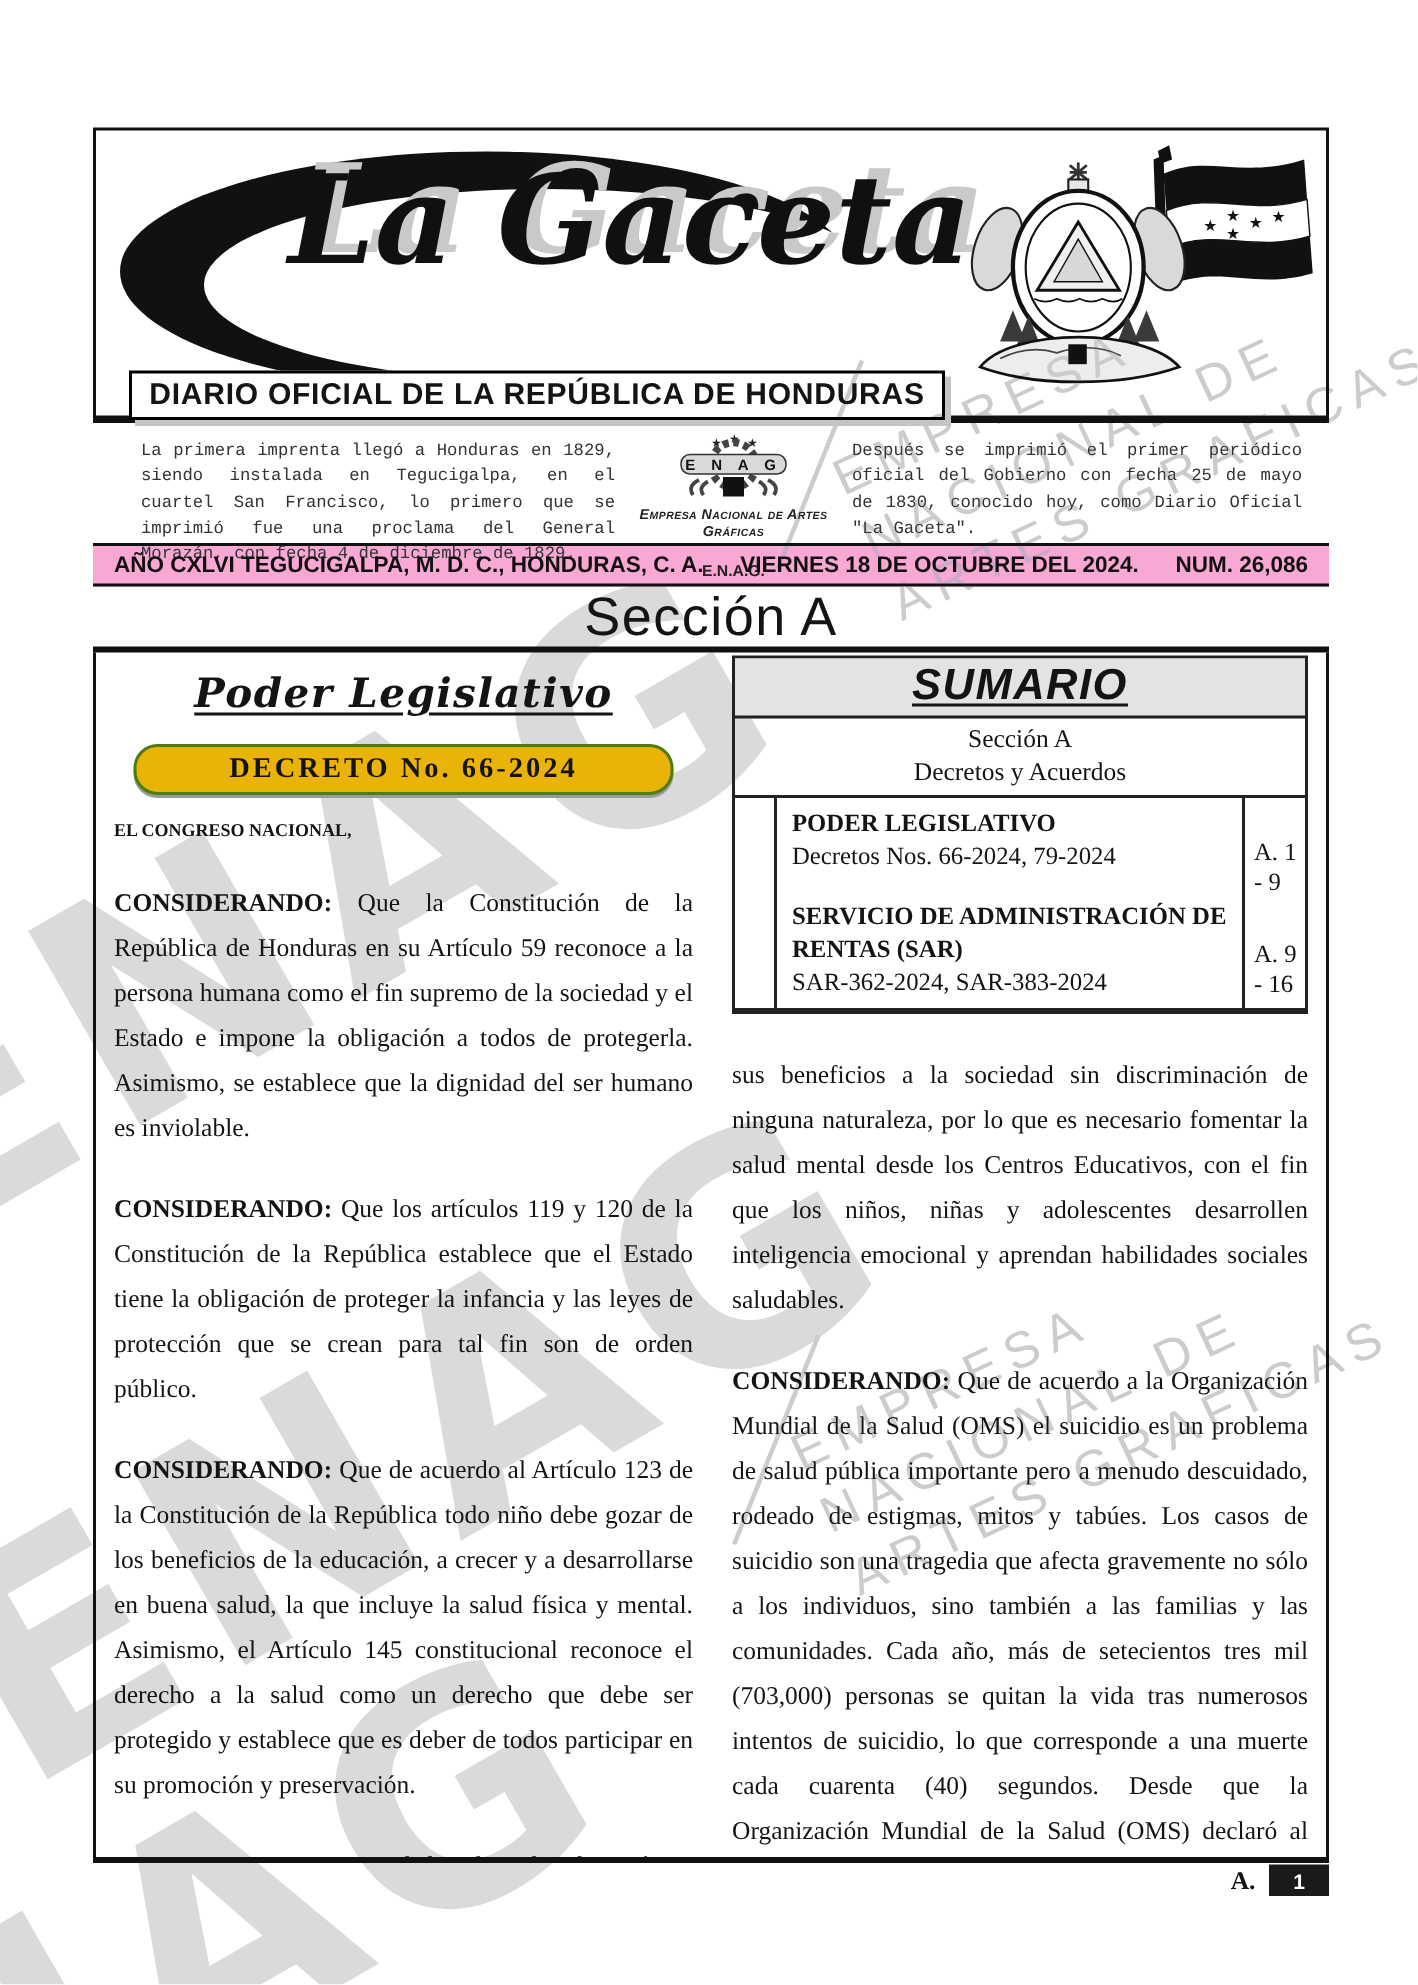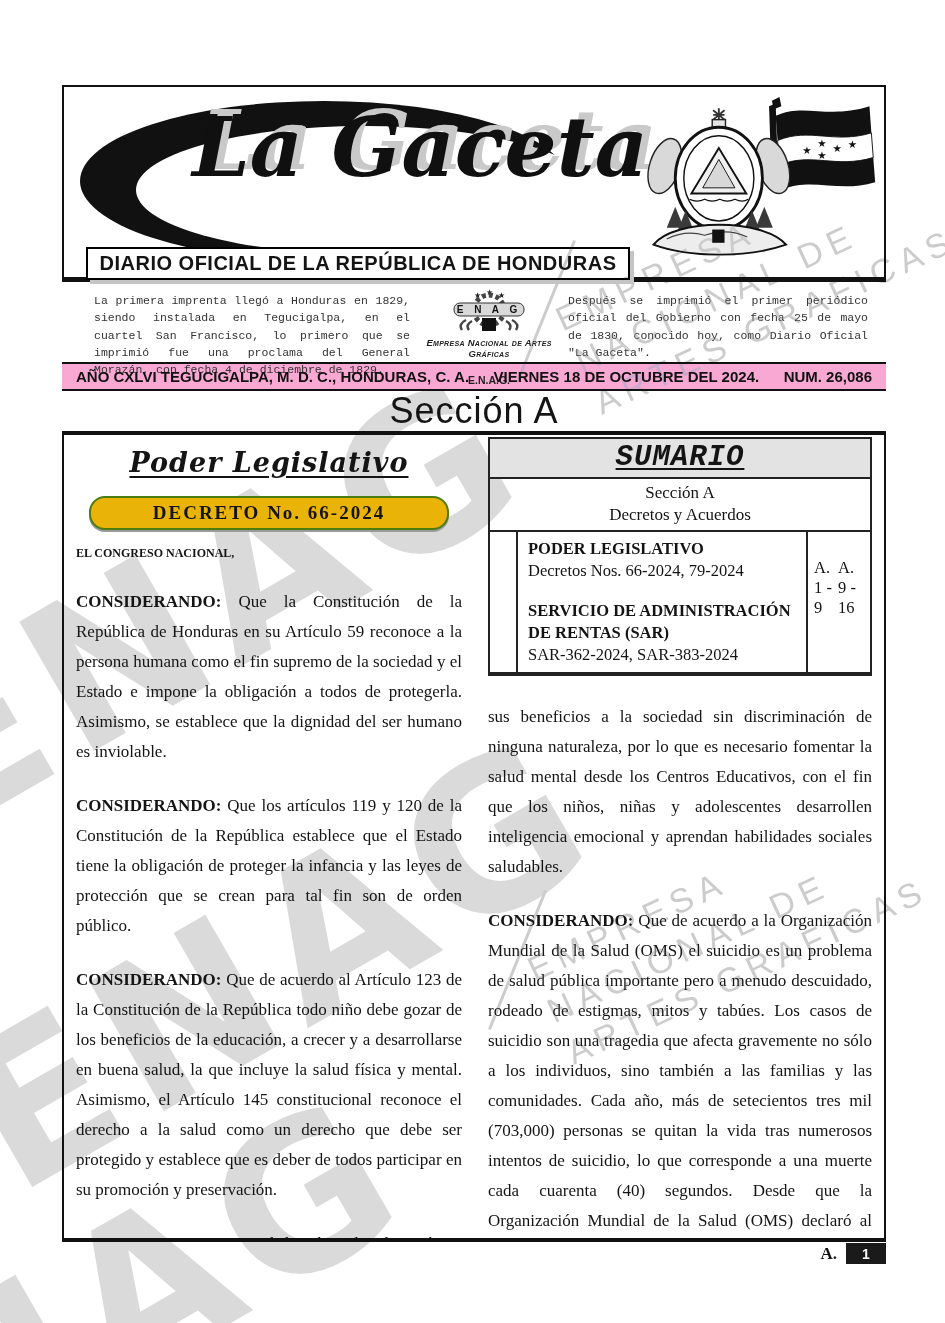--- a/index.html
+++ b/index.html
@@ -72,29 +72,29 @@
   .decree-box{width:356px;margin:18px auto 16px;border:2px solid #4d7c0f;border-radius:16px;
       background:#eab308;text-align:center;font-weight:bold;font-size:19px;
       letter-spacing:2px;padding:4px 0;box-shadow:0 2px 0 #9a9a9a;}
   .salutation{font-weight:bold;font-size:12px;margin:10px 0 26px;}
   .body-par{font-size:17px;line-height:30px;text-align:justify;margin:0 0 24px;}
   .body-par b{font-weight:bold;}
 
   
   .sumario{border:2px solid #222;margin-top:2px;background:transparent;}
   .sumario-title{background:#e3e3e3;border-bottom:2px solid #222;text-align:center;padding:2px 0 3px;}
-  .sumario-title span{font-family:Liberation Mono, monospace;font-style:italic;font-weight:bold;
+  .sumario-title span{font-family:Liberation Sans, sans-serif;font-style:italic;font-weight:bold;
       font-size:29px;letter-spacing:1px;text-decoration:underline;text-underline-offset:3px;}
   .sumario-seca{text-align:center;font-size:17px;line-height:22px;padding:3px 0 4px;border-bottom:2px solid #222;}
   .sumario-entries{display:flex;border-bottom:2px solid #222;}
   .sumario-spacer{width:26px;border-right:2px solid #222;}
   .sumario-main{flex:1;padding:6px 8px 6px 10px;font-size:16.5px;line-height:22px;}
   .sumario-main .entry-heading{font-weight:bold;}
   .entry-gap{height:18px;}
-  .sumario-pages{width:64px;border-left:2px solid #222;display:flex;flex-direction:row;
+  .sumario-pages{width:42px;border-left:2px solid #222;display:flex;flex-direction:column;
       justify-content:space-between;font-size:16.5px;padding:26px 4px 6px 6px;box-sizing:border-box;}
   .sumario-secb{position:relative;text-align:center;font-size:17px;line-height:23px;padding:4px 0 6px;}
   .secb-pages{position:absolute;right:12px;top:27px;font-size:17px;}
 
   
   .footer-row{position:absolute;left:62px;top:1243px;width:824px;display:flex;
       justify-content:flex-end;align-items:center;gap:9px;}
   .footer-letter{font-weight:bold;font-size:17px;}
   .page-badge{width:40px;height:21px;background:#1a1a1a;color:#fff;
       font-family:"Liberation Sans",sans-serif;font-weight:bold;font-size:14px;

